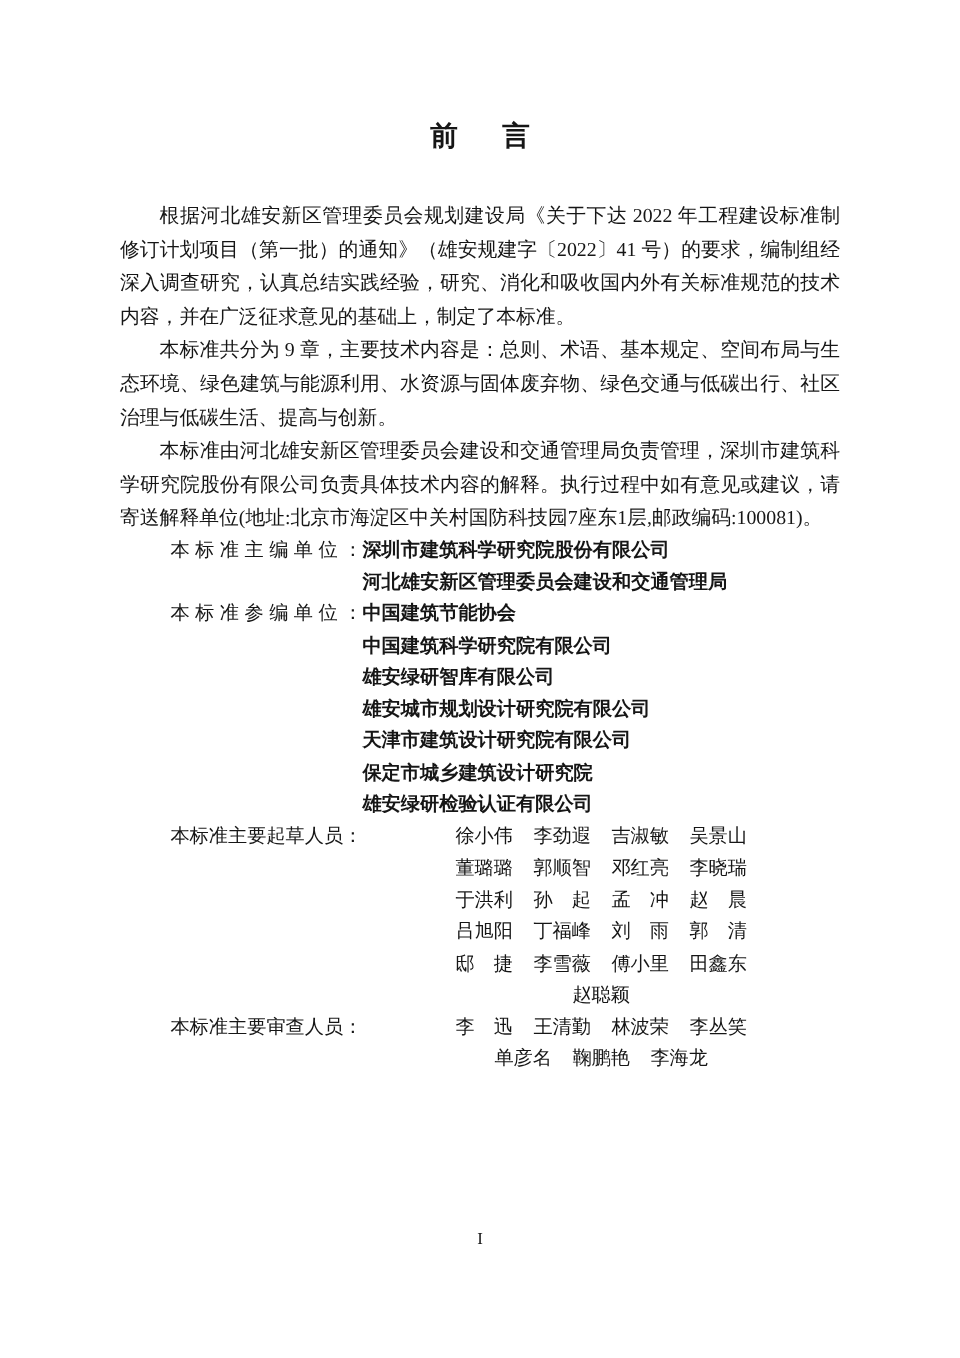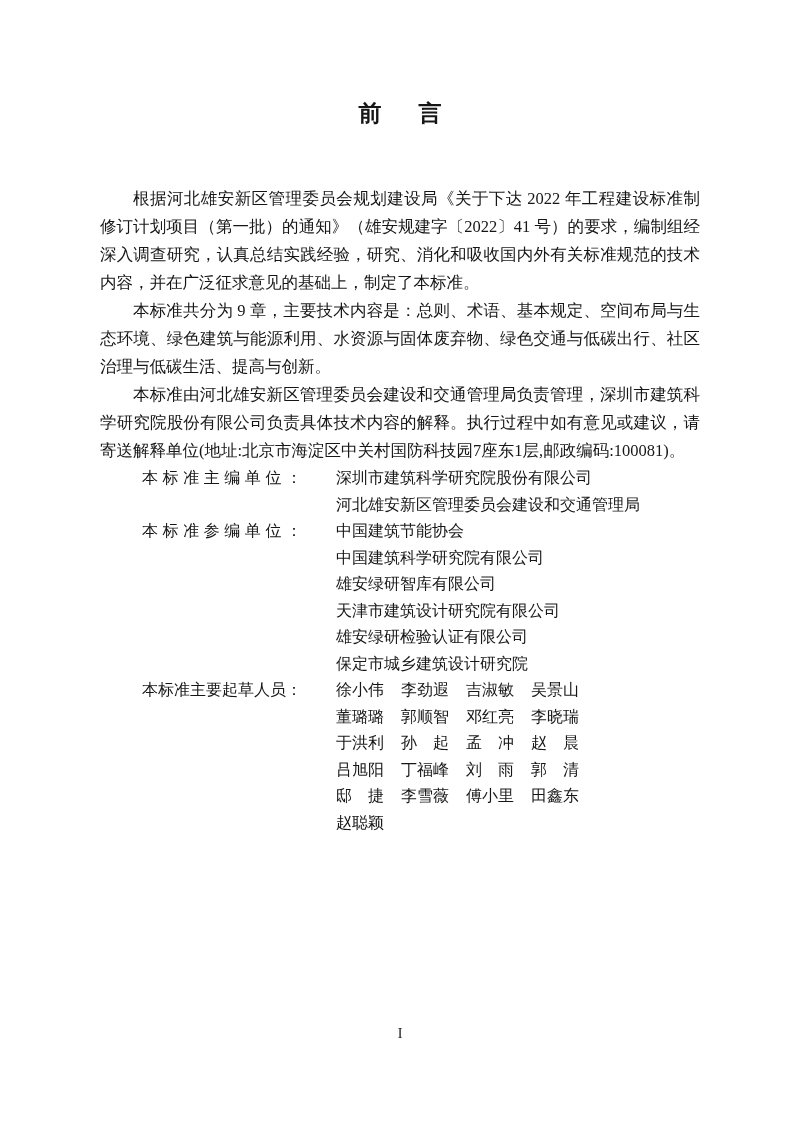--- a/index.html
+++ b/index.html
@@ -24,56 +24,57 @@
     height: 34px;
     display: flex;
     justify-content: center;
     align-items: center;
     gap: 37px;
     font-size: 23px;
     font-weight: bold;
     letter-spacing: 0;
   }
   .body-text {
-    margin-top: 55px;
+    margin-top: 36px;
   }
   .para {
     margin: 0;
     font-size: 16.5px;
     line-height: 28px;
     text-indent: 2em;
     text-align: justify;
   }
   .credits {
     font-size: 16px;
   }
   .section {
     display: flex;
     padding-left: 42px;
-    gap: 34px;
   }
   .section-label {
     width: 160px;
     flex: 0 0 160px;
     line-height: 26.5px;
     text-align: justify;
     text-align-last: justify;
     white-space: nowrap;
   }
   .section-content {
     flex: 1 1 auto;
   }
   .org-line {
     line-height: 26.5px;
     white-space: nowrap;
+    font-weight: bold;
   }
   .name-row {
     display: flex;
     gap: 17px;
     line-height: 26.5px;
+    justify-content: center;
   }
   .name {
     width: 48px;
     flex: 0 0 48px;
     text-align: justify;
     text-align-last: justify;
     white-space: nowrap;
   }
   .footer {
     position: absolute;
@@ -105,23 +106,24 @@
           <div class="org-line">深圳市建筑科学研究院股份有限公司</div>
           <div class="org-line">河北雄安新区管理委员会建设和交通管理局</div>
         </div>
       </div>
       <div class="section">
         <div class="section-label">本标准参编单位：</div>
         <div class="section-content">
           <div class="org-line">中国建筑节能协会</div>
           <div class="org-line">中国建筑科学研究院有限公司</div>
           <div class="org-line">雄安绿研智库有限公司</div>
+          <div class="org-line">雄安城市规划设计研究院有限公司</div>
           <div class="org-line">天津市建筑设计研究院有限公司</div>
+          <div class="org-line">保定市城乡建筑设计研究院</div>
           <div class="org-line">雄安绿研检验认证有限公司</div>
-          <div class="org-line">保定市城乡建筑设计研究院</div>
         </div>
       </div>
       <div class="section">
         <div class="section-label">本标准主要起草人员：</div>
         <div class="section-content">
           <div class="name-row">
             <div class="name">徐小伟</div>
             <div class="name">李劲遐</div>
             <div class="name">吉淑敏</div>
             <div class="name">吴景山</div>
@@ -149,16 +151,30 @@
             <div class="name">李雪薇</div>
             <div class="name">傅小里</div>
             <div class="name">田鑫东</div>
           </div>
           <div class="name-row">
             <div class="name">赵聪颖</div>
           </div>
         </div>
       </div>
       <div class="section">
+        <div class="section-label">本标准主要审查人员：</div>
+        <div class="section-content">
+          <div class="name-row">
+            <div class="name">李迅</div>
+            <div class="name">王清勤</div>
+            <div class="name">林波荣</div>
+            <div class="name">李丛笑</div>
+          </div>
+          <div class="name-row">
+            <div class="name">单彦名</div>
+            <div class="name">鞠鹏艳</div>
+            <div class="name">李海龙</div>
+          </div>
+        </div>
       </div>
     </div>
 </div>
 <div class="footer">I</div>
 
 </body></html>

